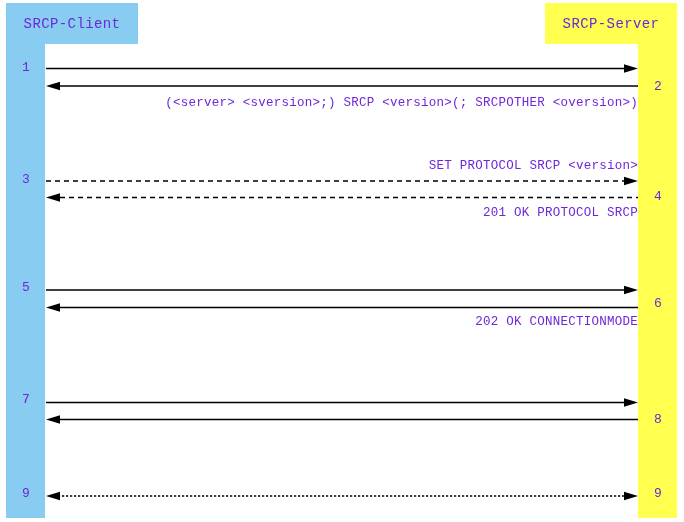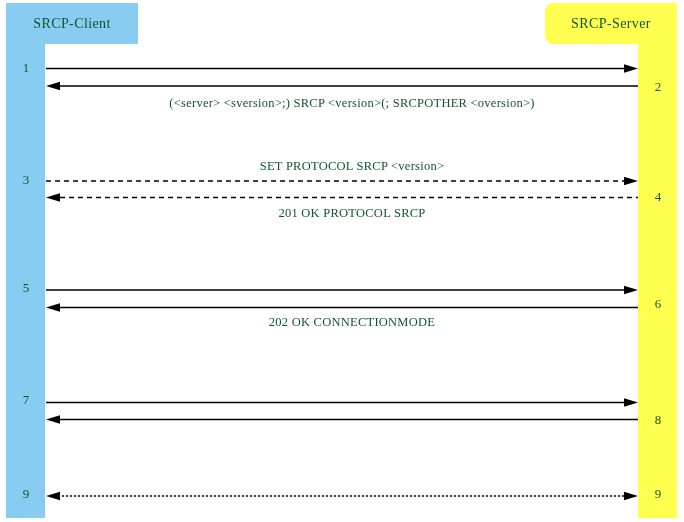--- a/index.html
+++ b/index.html
@@ -1,32 +1,32 @@
 <!DOCTYPE html>
 <html><head>
 <meta charset="utf-8">
 <style>
   html,body{margin:0;padding:0;background:#ffffff;}
   .stage{
     position:relative;width:684px;height:522px;background:#ffffff;
-    font-family:Liberation Serif, serif;color:#14532d;overflow:hidden;
+    font-family:Liberation Mono, monospace;color:#6d28d9;overflow:hidden;
   }
   .lifeline{position:absolute;top:3px;height:515px;width:39px;}
   .lifeline.client{left:6px;}
   .lifeline.server{left:638px;}
   .hdr{
     position:absolute;top:3px;height:41px;width:132px;
     display:flex;align-items:center;justify-content:center;
     font-size:14px;letter-spacing:.4px;
   }
   .hdr.client{left:6px;}
   .hdr.server{left:545px;}
   .arrow-layer{position:absolute;left:0;top:0;width:684px;height:522px;}
   .msg{
-    position:absolute;left:56px;width:592px;text-align:center;
+    position:absolute;left:46px;width:592px;text-align:right;
     font-size:12.5px;letter-spacing:.25px;height:14px;line-height:14px;white-space:nowrap;
   }
   .num{
     position:absolute;width:22px;text-align:center;
     font-size:13px;height:14px;line-height:14px;
   }
   .num-l{left:15px;}
   .num-r{left:647px;}
   .stroke{stroke:#000;stroke-width:1.7;fill:none;}
   .dash{stroke-dasharray:5 4;}
@@ -37,21 +37,21 @@
 <body>
 
 <div class="stage">
 
   <div class="lifeline client" style="background-color: rgb(137, 204, 242);"></div>
   <div class="lifeline server" style="background-color: rgb(255, 255, 79);"></div>
 
   <div class="hdr client" style="background-color: rgb(137, 204, 242);">
     <span>SRCP-Client</span>
   </div>
-  <div class="hdr server" style="background-color: rgb(255, 255, 79); border-radius: 8px;">
+  <div class="hdr server" style="background-color: rgb(255, 255, 79);">
     <span>SRCP-Server</span>
   </div>
 
   <svg class="arrow-layer" viewBox="0 0 684 522" xmlns="http://www.w3.org/2000/svg">
 
     <g>
       <line class="stroke" x1="46" y1="68.5" x2="626" y2="68.5"></line>
       <polygon class="head" points="638,68.5 624,64.2 624,72.8"></polygon>
     </g>
     <g>

